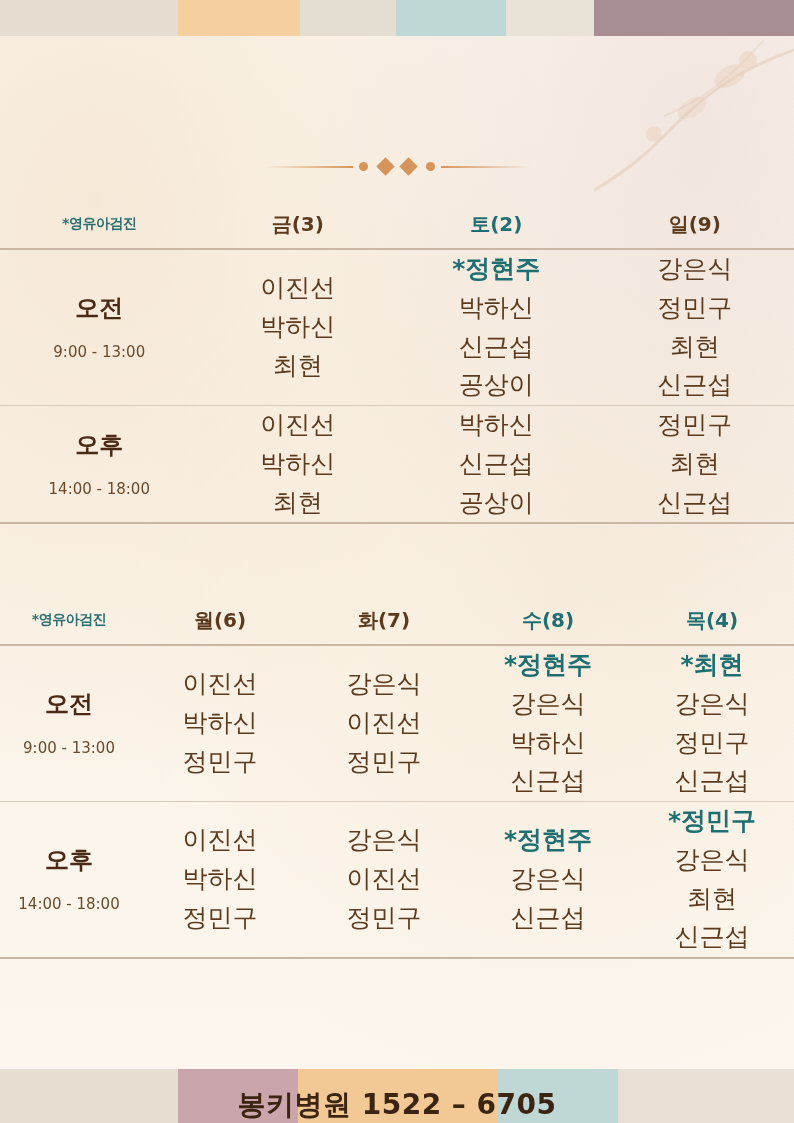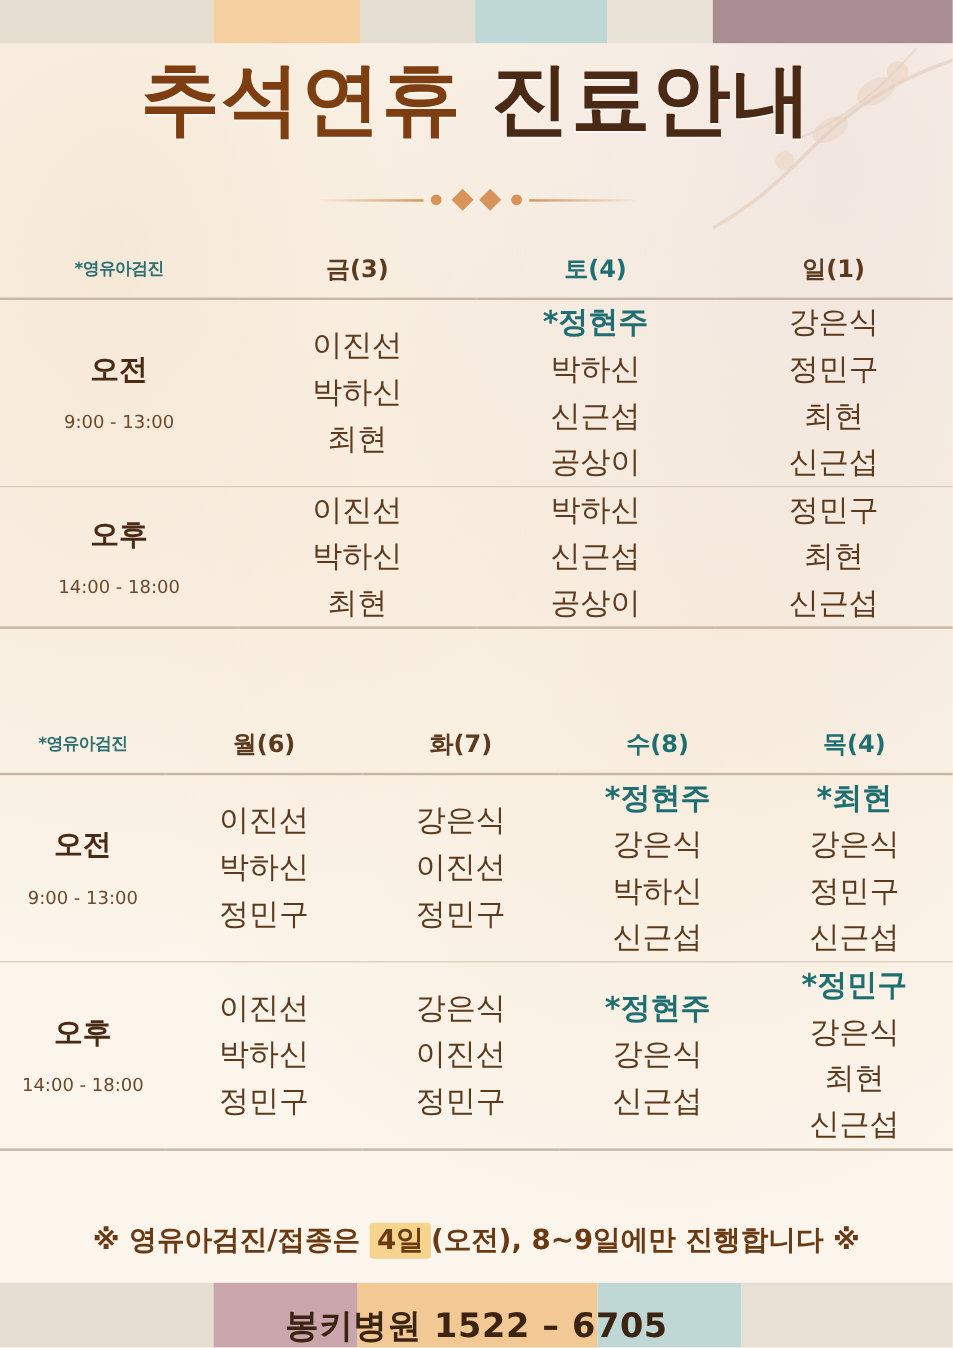--- a/index.html
+++ b/index.html
@@ -228,44 +228,38 @@
     <svg width="260" height="190" viewBox="0 0 260 190">
       <path d="M260 20 C210 38, 175 60, 140 96 C118 118, 96 140, 60 160" stroke="#b07a4e" stroke-width="3" fill="none" opacity="0.55"></path>
       <path d="M230 10 C200 44, 170 70, 130 86" stroke="#b07a4e" stroke-width="2" fill="none" opacity="0.4"></path>
       <ellipse cx="196" cy="46" rx="17" ry="10" fill="#c98a5a" opacity="0.45" transform="rotate(-28 196 46)"></ellipse>
       <ellipse cx="158" cy="78" rx="16" ry="9" fill="#c98a5a" opacity="0.4" transform="rotate(-30 158 78)"></ellipse>
       <circle cx="214" cy="30" r="9" fill="#d98b52" opacity="0.5"></circle>
       <circle cx="120" cy="104" r="8" fill="#d98b52" opacity="0.45"></circle>
     </svg>
   </div>
 
-  <div class="title-wrap">
-    <div class="title">
-      <span class="t1">추석연휴</span>
-      <span class="t2">진료안내</span>
-    </div>
-  </div>
 
   <div class="divider">
     <div class="div-line"></div>
     <div class="div-bead"></div>
     <div class="div-dia"></div>
     <div class="div-dia"></div>
     <div class="div-bead"></div>
     <div class="div-line right"></div>
   </div>
 
   <div class="table-block" style="top:200px;">
     <table class="sched">
       <tbody>
           <tr class="hdr-row">
         <td class="note vline">*영유아검진</td>
         <td>금(3)</td>
-        <td class="teal">토(4)</td>
-        <td>일(1)</td>
+        <td class="teal">토(2)</td>
+        <td>일(9)</td>
       </tr>
       <tr class="rule-top rule-thin">
         <td class="lbl-cell vline">
           <div class="lbl-main">오전</div>
           <div class="lbl-sub">9:00 - 13:00</div>
         </td>
         <td class="name-cell">
           <div class="name">이진선</div>
           <div class="name">박하신</div>
           <div class="name">최현</div>
@@ -370,24 +364,20 @@
           <div class="name star">*정민구</div>
           <div class="name">강은식</div>
           <div class="name">최현</div>
           <div class="name">신근섭</div>
         </td>
       </tr>
     </tbody>
       </table>
   </div>
 
-  <div class="footnote" style="top:1018px;">
-    <span>※ 영유아검진/접종은</span>
-    <span class="hl">4일</span><span>(오전), 8~9일에만 진행합니다 ※</span>
-  </div>
 
   <div class="bottom-bar">
     <div class="bb-seg bb1"></div>
     <div class="bb-seg bb2"></div>
     <div class="bb-seg bb3"></div>
     <div class="bb-seg bb4"></div>
     <div class="bb-seg bb5"></div>
   </div>
   <div class="phone">봉키병원 1522 – 6705</div>
 

